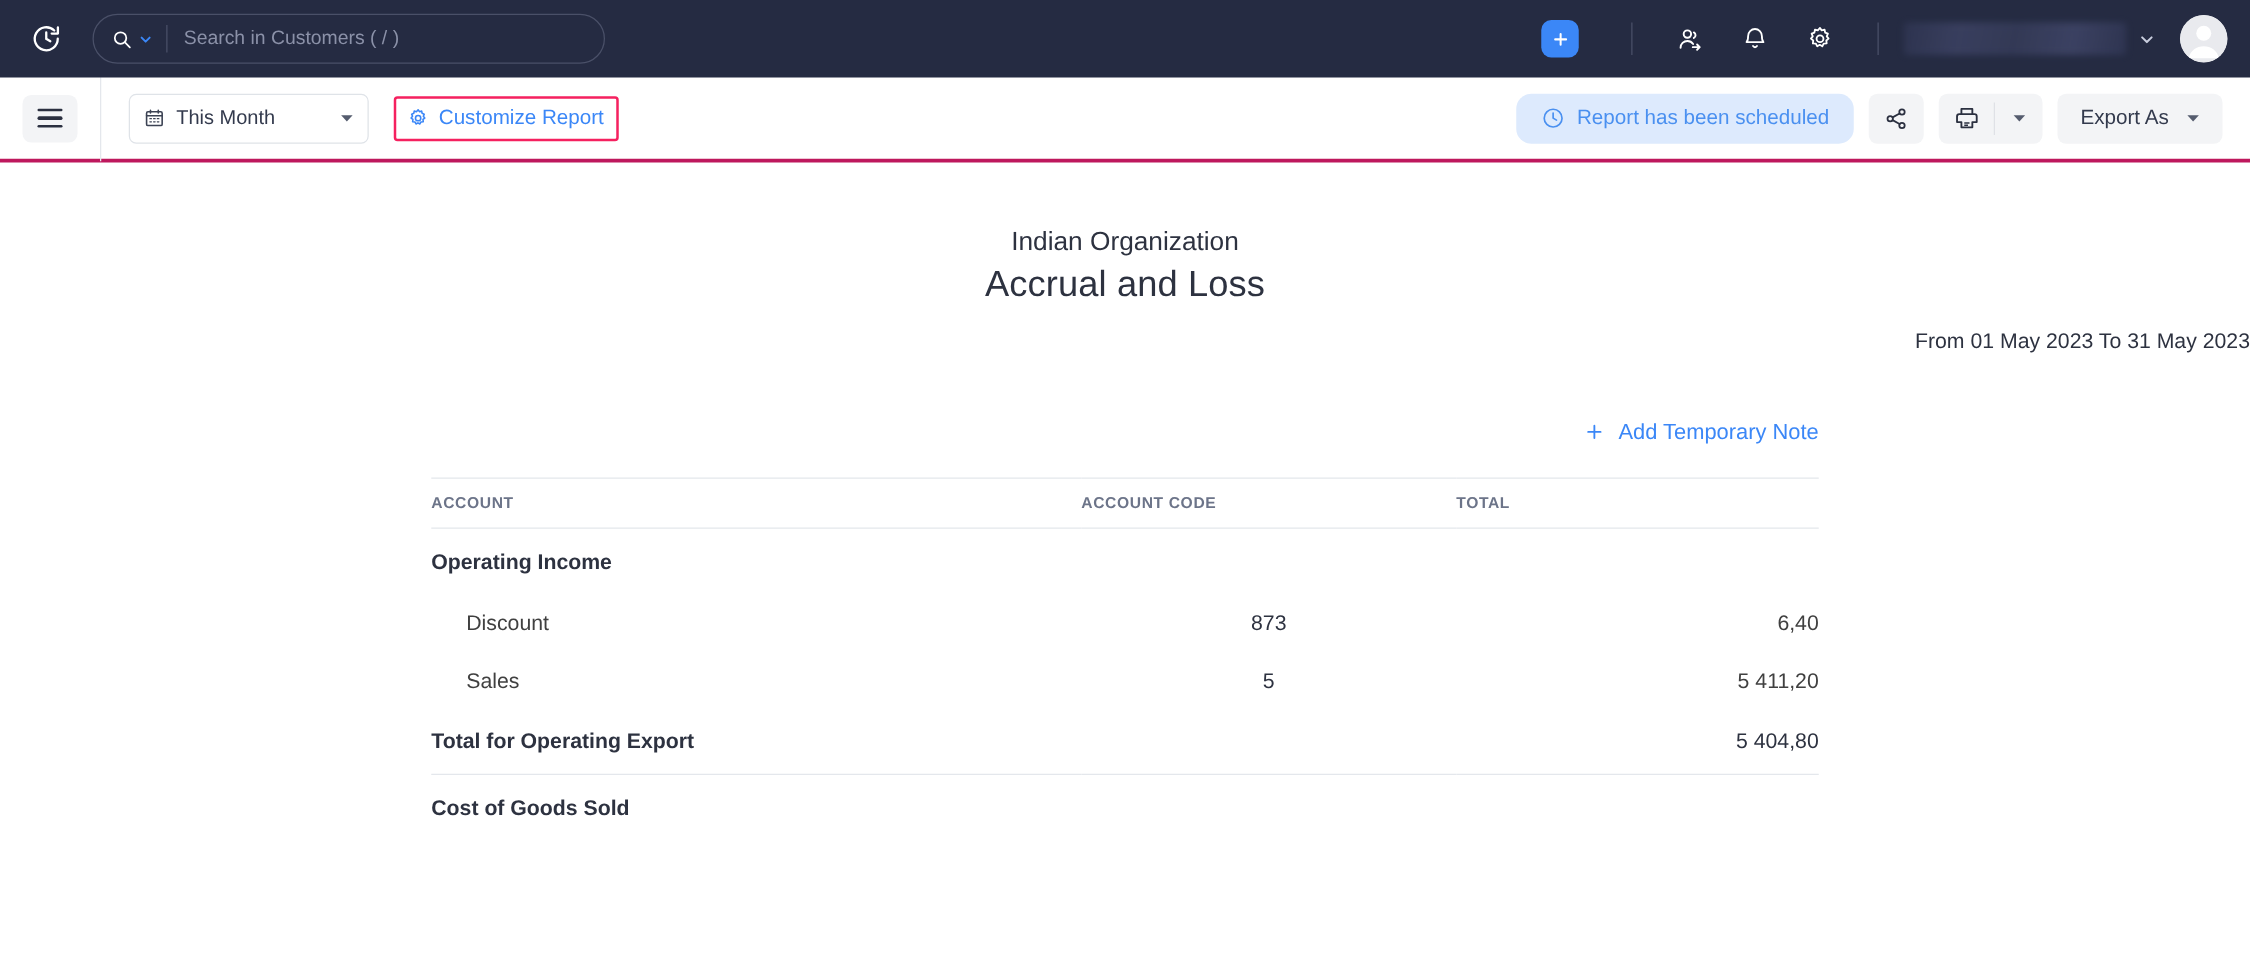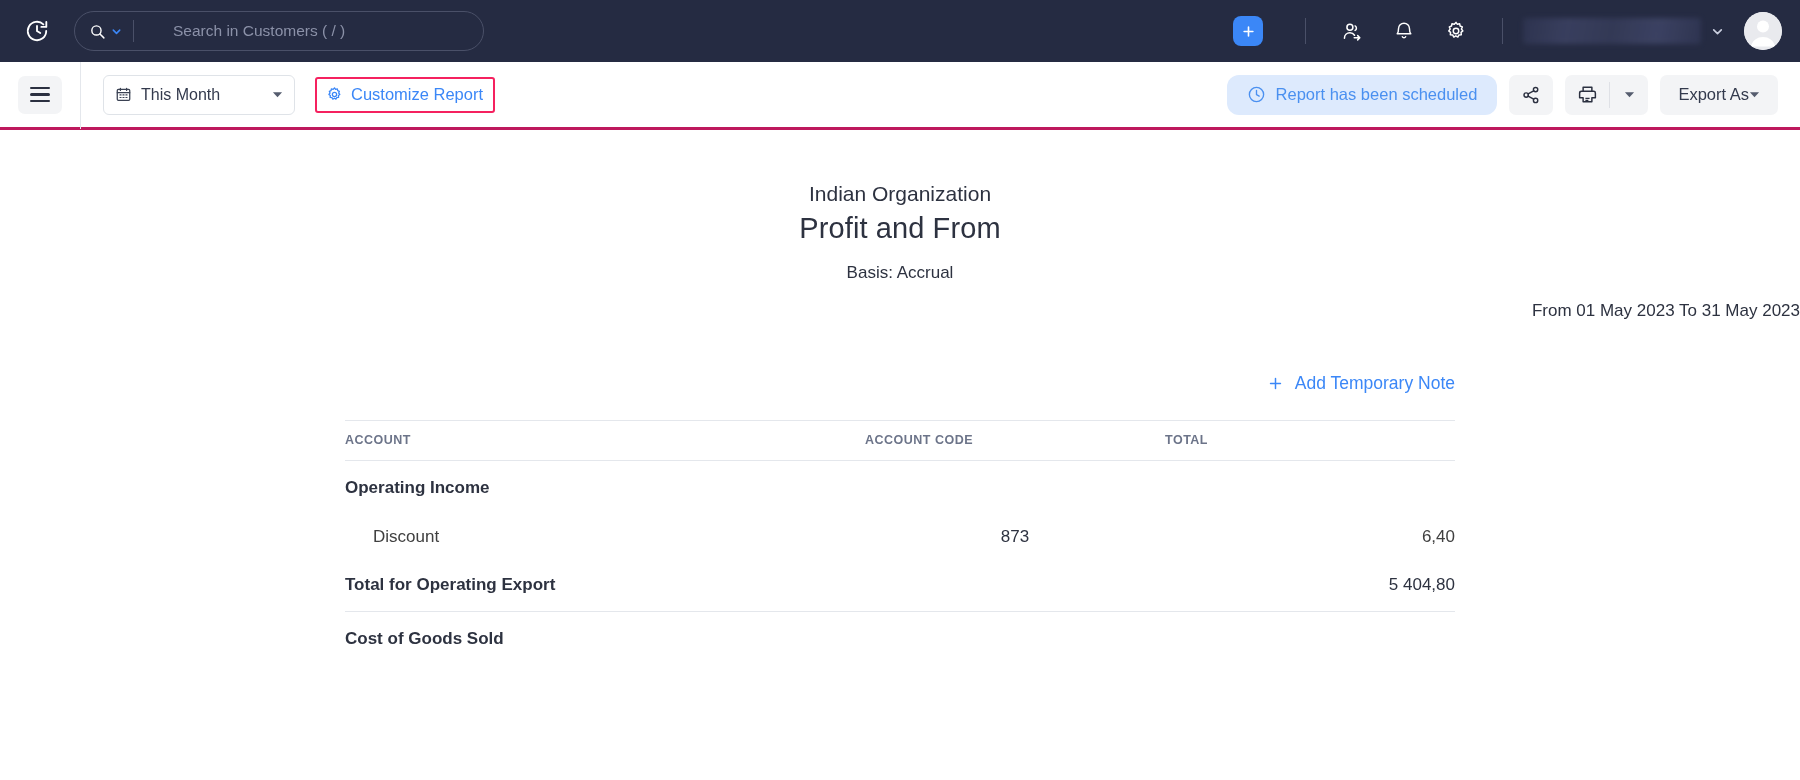--- a/index.html
+++ b/index.html
@@ -27,21 +27,20 @@
   }
   .search-box {
     width: 410px;
     height: 40px;
     border: 1px solid #4a5068;
     border-radius: 20px;
     display: flex;
     align-items: center;
     padding: 0 14px;
     background: transparent;
-    gap: 26px;
   }
   .search-scope {
     display: flex; align-items: center; gap: 5px;
     padding-right: 11px;
     border-right: 1px solid #4a5068;
     height: 22px;
   }
   .search-input {
     border: 0; outline: 0; background: transparent;
     color: #ffffff;
@@ -170,21 +169,21 @@
   }
   .split-div { width:1px; background:#dfe1e6; margin: 7px 0; }
   .split-caret {
     width: 38px; display: flex; align-items: center; justify-content: center;
     border: 0; background: transparent; cursor: pointer;
   }
   .export-btn {
     height: 40px;
     background: #f3f4f6;
     border: 0; border-radius: 7px;
-    display: flex; align-items: center; 
+    display: flex; align-items: center; gap: 14px;
     padding: 0 18px;
     font-size: 16.5px; color: #333a4d;
     font-family: "Liberation Sans", sans-serif;
     cursor: pointer;
   }
 
   
   .report {
     padding-top: 52px;
     height: calc(780px - 62px - 68px);
@@ -375,22 +374,21 @@
       <svg width="11" height="11" viewBox="0 0 12 12" fill="#555c6e">
           <polygon points="1,3.5 11,3.5 6,9"></polygon>
         </svg>
     </button>
   </div>
 </div>
 
 <div class="report">
 
   <div class="rpt-org">Indian Organization</div>
-  <div class="rpt-title">Profit and From</div>
-  <div class="rpt-basis">Basis: Accrual</div>
+  <div class="rpt-title">Accrual and Loss</div>
   <div class="rpt-range">From 01 May 2023 To 31 May 2023</div>
 
   <div class="note-row">
     <div class="add-note">
       <svg width="17" height="17" viewBox="0 0 24 24" fill="none" stroke="#3b87f7" stroke-width="2.1" stroke-linecap="round">
         <path d="M12 5v14M5 12h14"></path>
       </svg>
       <span>Add Temporary Note</span>
     </div>
   </div>
@@ -408,20 +406,25 @@
         <tr class="group">
           <td class="c-acct">Operating Income</td>
           <td class="c-code"></td>
           <td class="c-total"></td>
         </tr>
         <tr class="item">
           <td class="c-acct link">Discount</td>
           <td class="c-code">873</td>
           <td class="c-total link">6,40</td>
         </tr>
+        <tr class="item">
+          <td class="c-acct link">Sales</td>
+          <td class="c-code">5</td>
+          <td class="c-total link">5 411,20</td>
+        </tr>
         <tr class="total">
           <td class="c-acct">Total for Operating Export</td>
           <td class="c-code"></td>
           <td class="c-total">5 404,80</td>
         </tr>
         <tr class="group">
           <td class="c-acct">Cost of Goods Sold</td>
           <td class="c-code"></td>
           <td class="c-total"></td>
         </tr>

